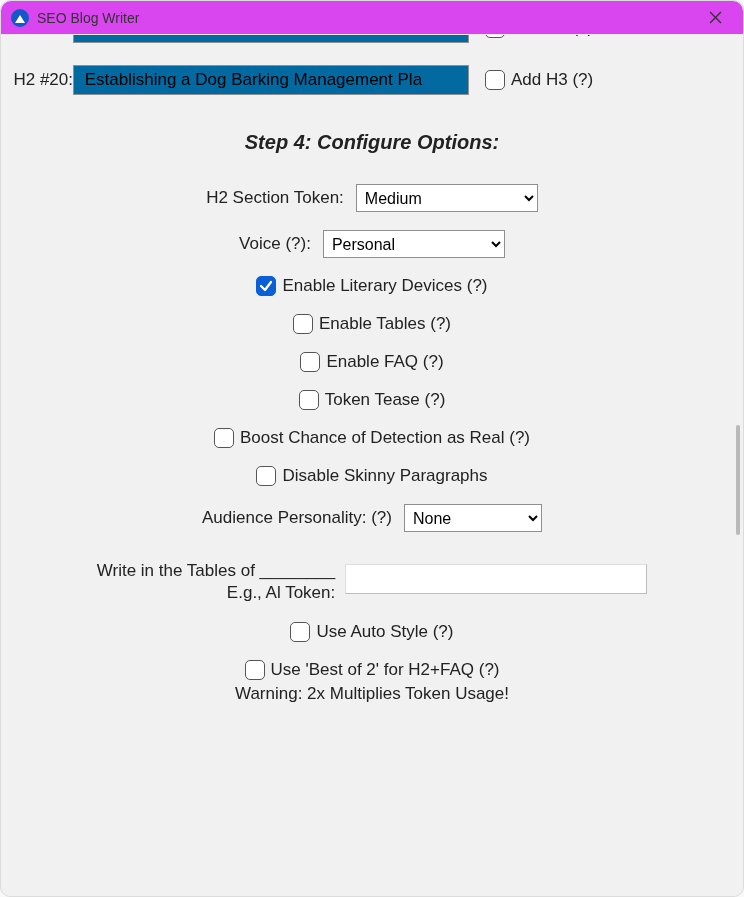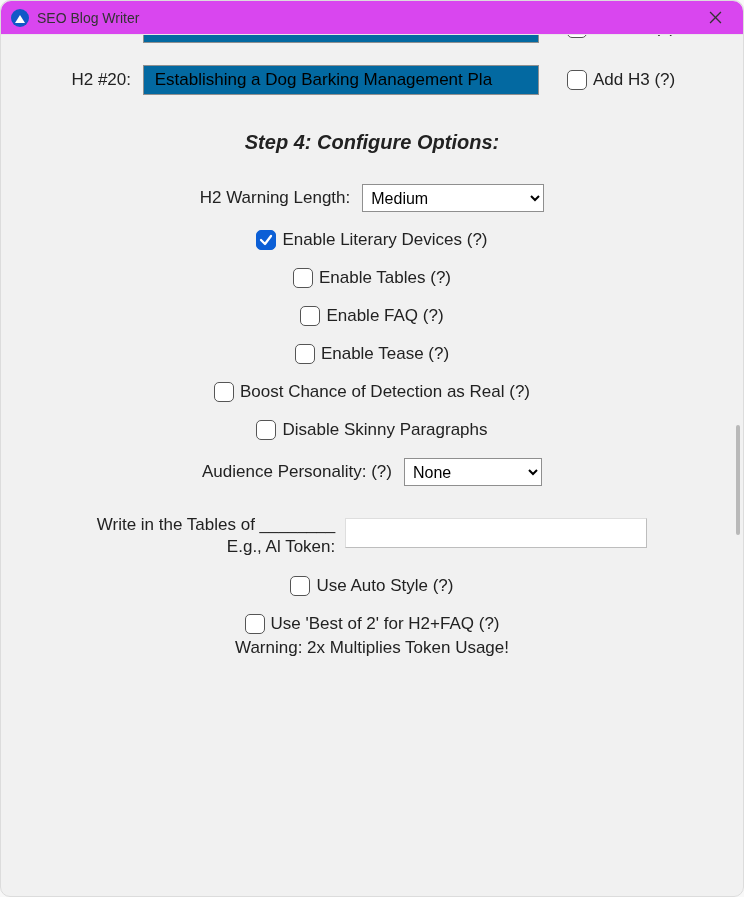--- a/index.html
+++ b/index.html
@@ -70,22 +70,21 @@
 
   
   .rows {
     position: relative;
     height: 100%;
   }
 
   .h2row {
     display: flex;
     align-items: center;
-    gap: 12px;
-    padding-left: 58px;
+    gap: 0;
     margin-bottom: 22px;
   }
   .h2row .lbl {
     width: 72px;
     text-align: right;
     font-size: 17px;
   }
   .h2row .txt {
     width: 396px;
     height: 30px;
@@ -246,26 +245,32 @@
           <span class="chk">
             
           </span>
           <span>Add H3 (?)</span>
         </label>
       </div>
 
       <div class="step-hdr">Step 4: Configure Options:</div>
 
       <div class="opt-row">
-        <span class="lbl2 lead">H2 Warning Length:</span>
+        <span class="lbl2 lead">H2 Section Token:</span>
         <select id="sel-h2len" class="sel">
           <option>Medium</option>
         </select>
       </div>
 
+      <div class="opt-row">
+        <span class="lbl2 lead">Voice (?):</span>
+        <select id="sel-voice" class="sel">
+          <option>Personal</option>
+        </select>
+      </div>
 
       <div class="opt-row">
         <span class="chk checked">
           <svg viewBox="0 0 14 14">
               <polyline points="2,7 6,11 12,3" fill="none" stroke="#fff" stroke-width="2.3" stroke-linecap="round" stroke-linejoin="round"></polyline>
             </svg>
         </span>
         <span>Enable Literary Devices (?)</span>
       </div>
 
@@ -281,21 +286,21 @@
         <span class="chk">
           
         </span>
         <span>Enable FAQ (?)</span>
       </div>
 
       <div class="opt-row">
         <span class="chk">
           
         </span>
-        <span>Enable Tease (?)</span>
+        <span>Token Tease (?)</span>
       </div>
 
       <div class="opt-row">
         <span class="chk">
           
         </span>
         <span>Boost Chance of Detection as Real (?)</span>
       </div>
 
       <div class="opt-row">

